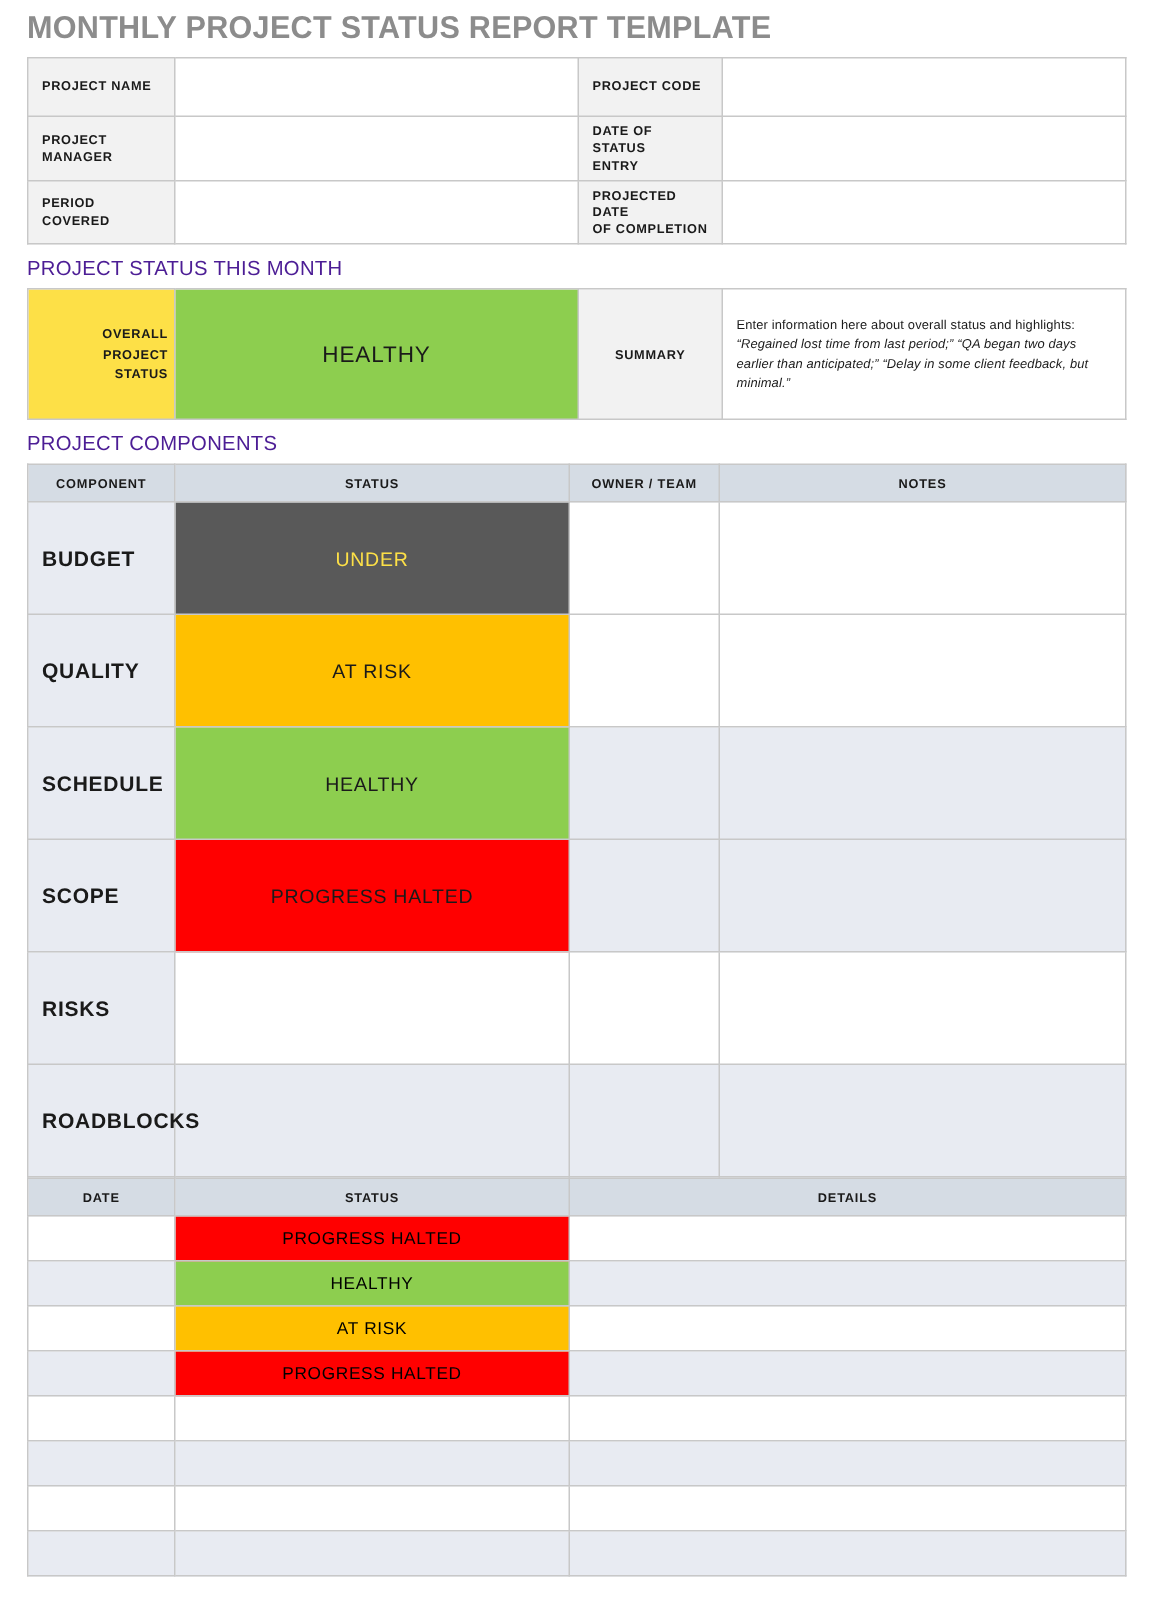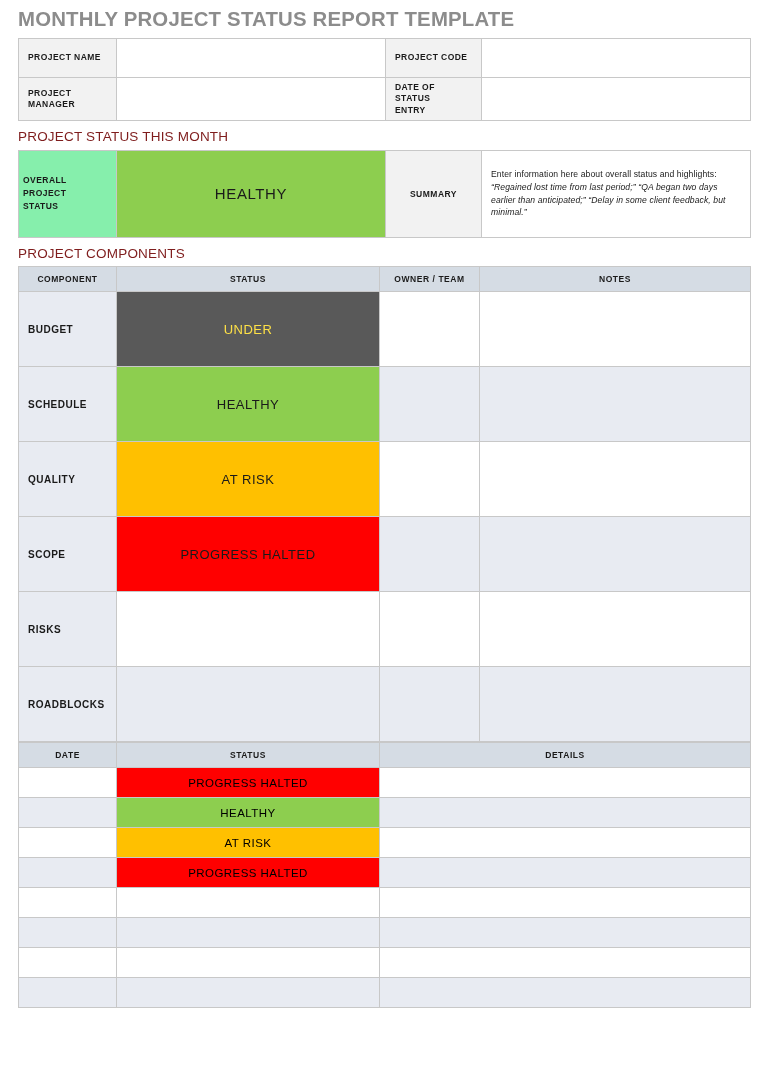--- a/index.html
+++ b/index.html
@@ -32,21 +32,21 @@
     padding-bottom: 8px;
     line-height: 1.1;
     transform: scaleX(0.97);
     transform-origin: left center;
   }
 
   
   .section-heading {
     font-size: 13.5px;
     font-weight: normal;
-    color: #7f1d1d;
+    color: #4c1d95;
     letter-spacing: 0.2px;
     margin-top: 9px;
     margin-bottom: 5px;
     line-height: 1.1;
   }
 
   
   table {
     border-collapse: collapse;
     width: 732px;
@@ -75,22 +75,22 @@
   }
   .info-value {
     background: #ffffff;
   }
 
   
   .status-table td {
     height: 72px;
   }
   .ovr-label {
-    background: #86efac;
-    text-align: left;
+    background: #fde047;
+    text-align: right;
     font-size: 8.5px;
     font-weight: bold;
     line-height: 1.55;
     color: #1a1a1a;
     padding: 0 4px;
   }
   .ovr-status {
     text-align: center;
     font-size: 15px;
     font-weight: normal;
@@ -130,21 +130,21 @@
     color: #1a1a1a;
   }
 
   
   .components-table td {
     height: 74px;
   }
   .comp-name {
     padding-left: 9px;
     text-align: left;
-    font-size: 10px;
+    font-size: 14px;
     font-weight: bold;
     letter-spacing: 0.5px;
     color: #1a1a1a;
   }
   .comp-status {
     text-align: center;
     font-size: 13px;
     font-weight: normal;
     letter-spacing: 0.5px;
   }
@@ -182,20 +182,26 @@
         <tr>
           <td class="info-label">PROJECT NAME</td>
           <td class="info-value"></td>
           <td class="info-label">PROJECT CODE</td>
           <td class="info-value"></td>
         </tr>
         <tr>
           <td class="info-label">PROJECT<br>MANAGER</td>
           <td class="info-value"></td>
           <td class="info-label">DATE OF STATUS<br>ENTRY</td>
+          <td class="info-value"></td>
+        </tr>
+        <tr>
+          <td class="info-label">PERIOD<br>COVERED</td>
+          <td class="info-value"></td>
+          <td class="info-label">PROJECTED DATE<br>OF COMPLETION</td>
           <td class="info-value"></td>
         </tr>
       </tbody>
   </table>
 
   <div class="section-heading">PROJECT STATUS THIS MONTH</div>
 
   <table class="status-table">
     <colgroup>
       <col style="width:98px">
@@ -235,30 +241,30 @@
         </tr>
     </thead>
     <tbody>
         <tr>
           <td class="comp-name cell-tint">BUDGET</td>
           <td class="comp-status cell-plain" style="background: rgb(89, 89, 89); color: #fde047;">UNDER</td>
           <td class="cell-plain"></td>
           <td class="cell-plain"></td>
         </tr>
         <tr>
+          <td class="comp-name cell-tint">QUALITY</td>
+          <td class="comp-status cell-plain" style="background: rgb(255, 192, 0); color: rgb(26, 26, 26);">AT RISK</td>
+          <td class="cell-plain"></td>
+          <td class="cell-plain"></td>
+        </tr>
+        <tr>
           <td class="comp-name cell-tint">SCHEDULE</td>
           <td class="comp-status cell-tint" style="background: rgb(141, 206, 79); color: rgb(26, 26, 26);">HEALTHY</td>
           <td class="cell-tint"></td>
           <td class="cell-tint"></td>
-        </tr>
-        <tr>
-          <td class="comp-name cell-tint">QUALITY</td>
-          <td class="comp-status cell-plain" style="background: rgb(255, 192, 0); color: rgb(26, 26, 26);">AT RISK</td>
-          <td class="cell-plain"></td>
-          <td class="cell-plain"></td>
         </tr>
         <tr>
           <td class="comp-name cell-tint">SCOPE</td>
           <td class="comp-status cell-tint" style="background: rgb(255, 0, 0); color: rgb(26, 26, 26);">PROGRESS HALTED</td>
           <td class="cell-tint"></td>
           <td class="cell-tint"></td>
         </tr>
         <tr>
           <td class="comp-name cell-tint">RISKS</td>
           <td class="comp-status cell-plain"></td>

